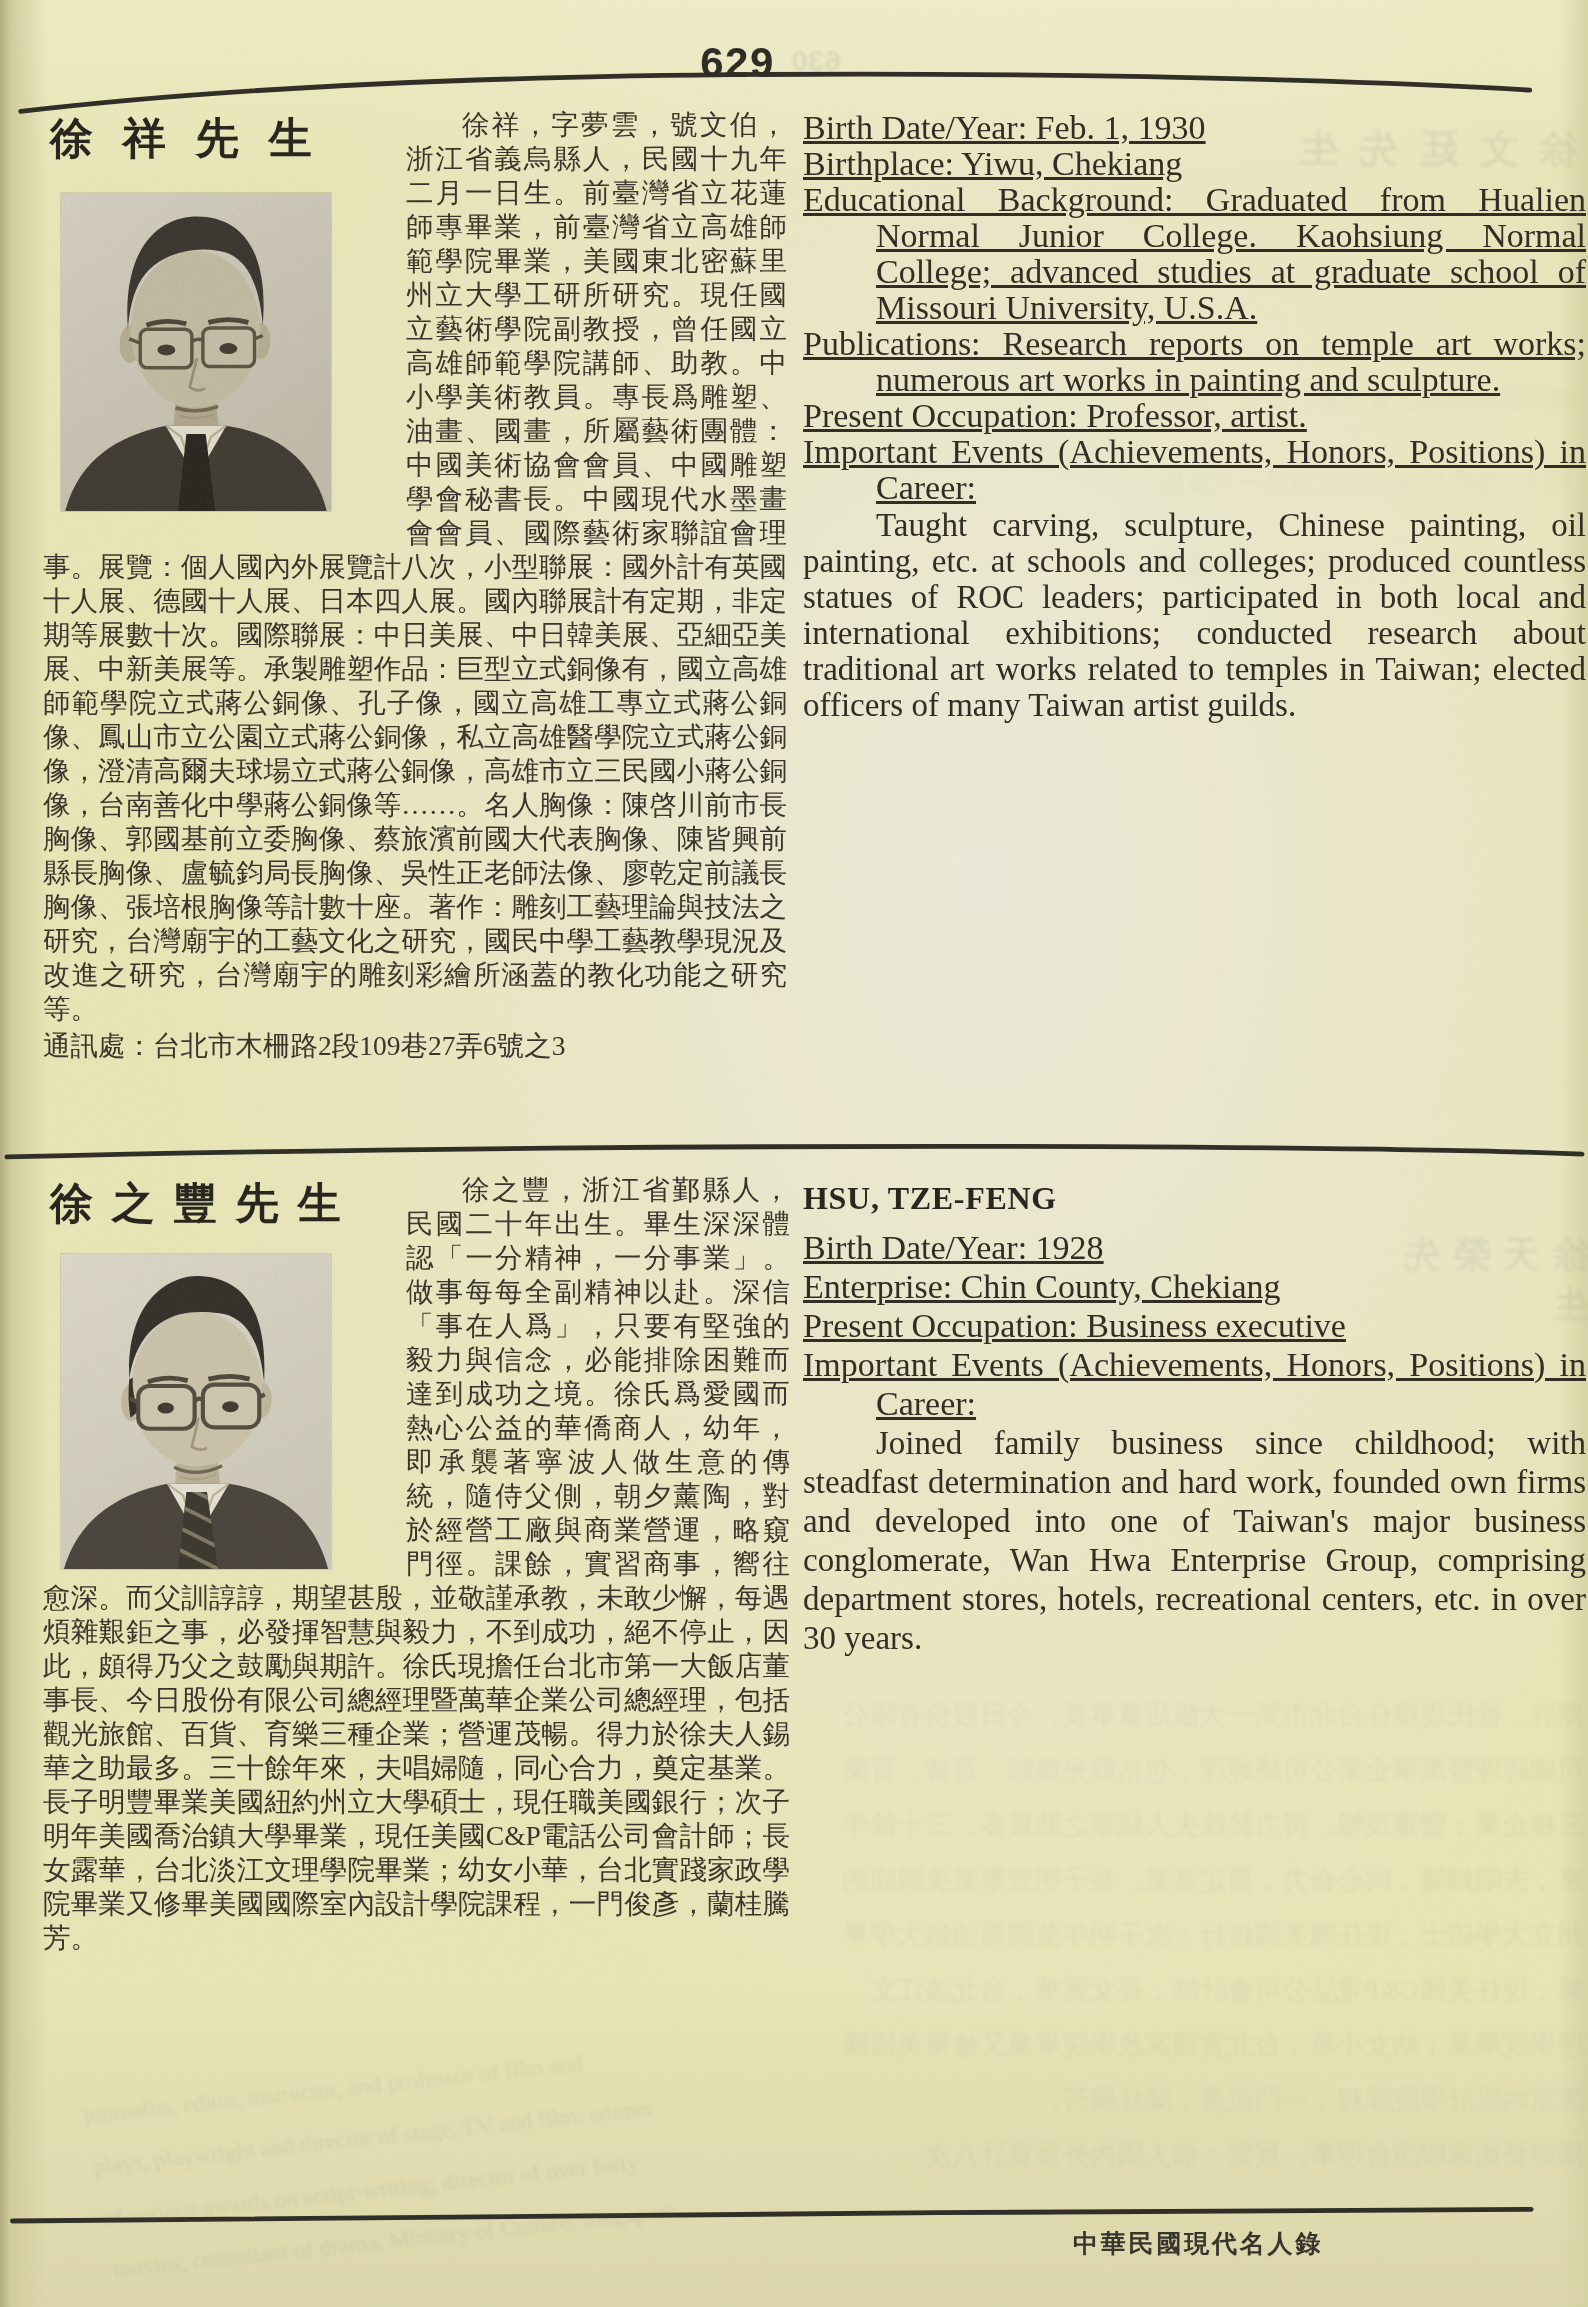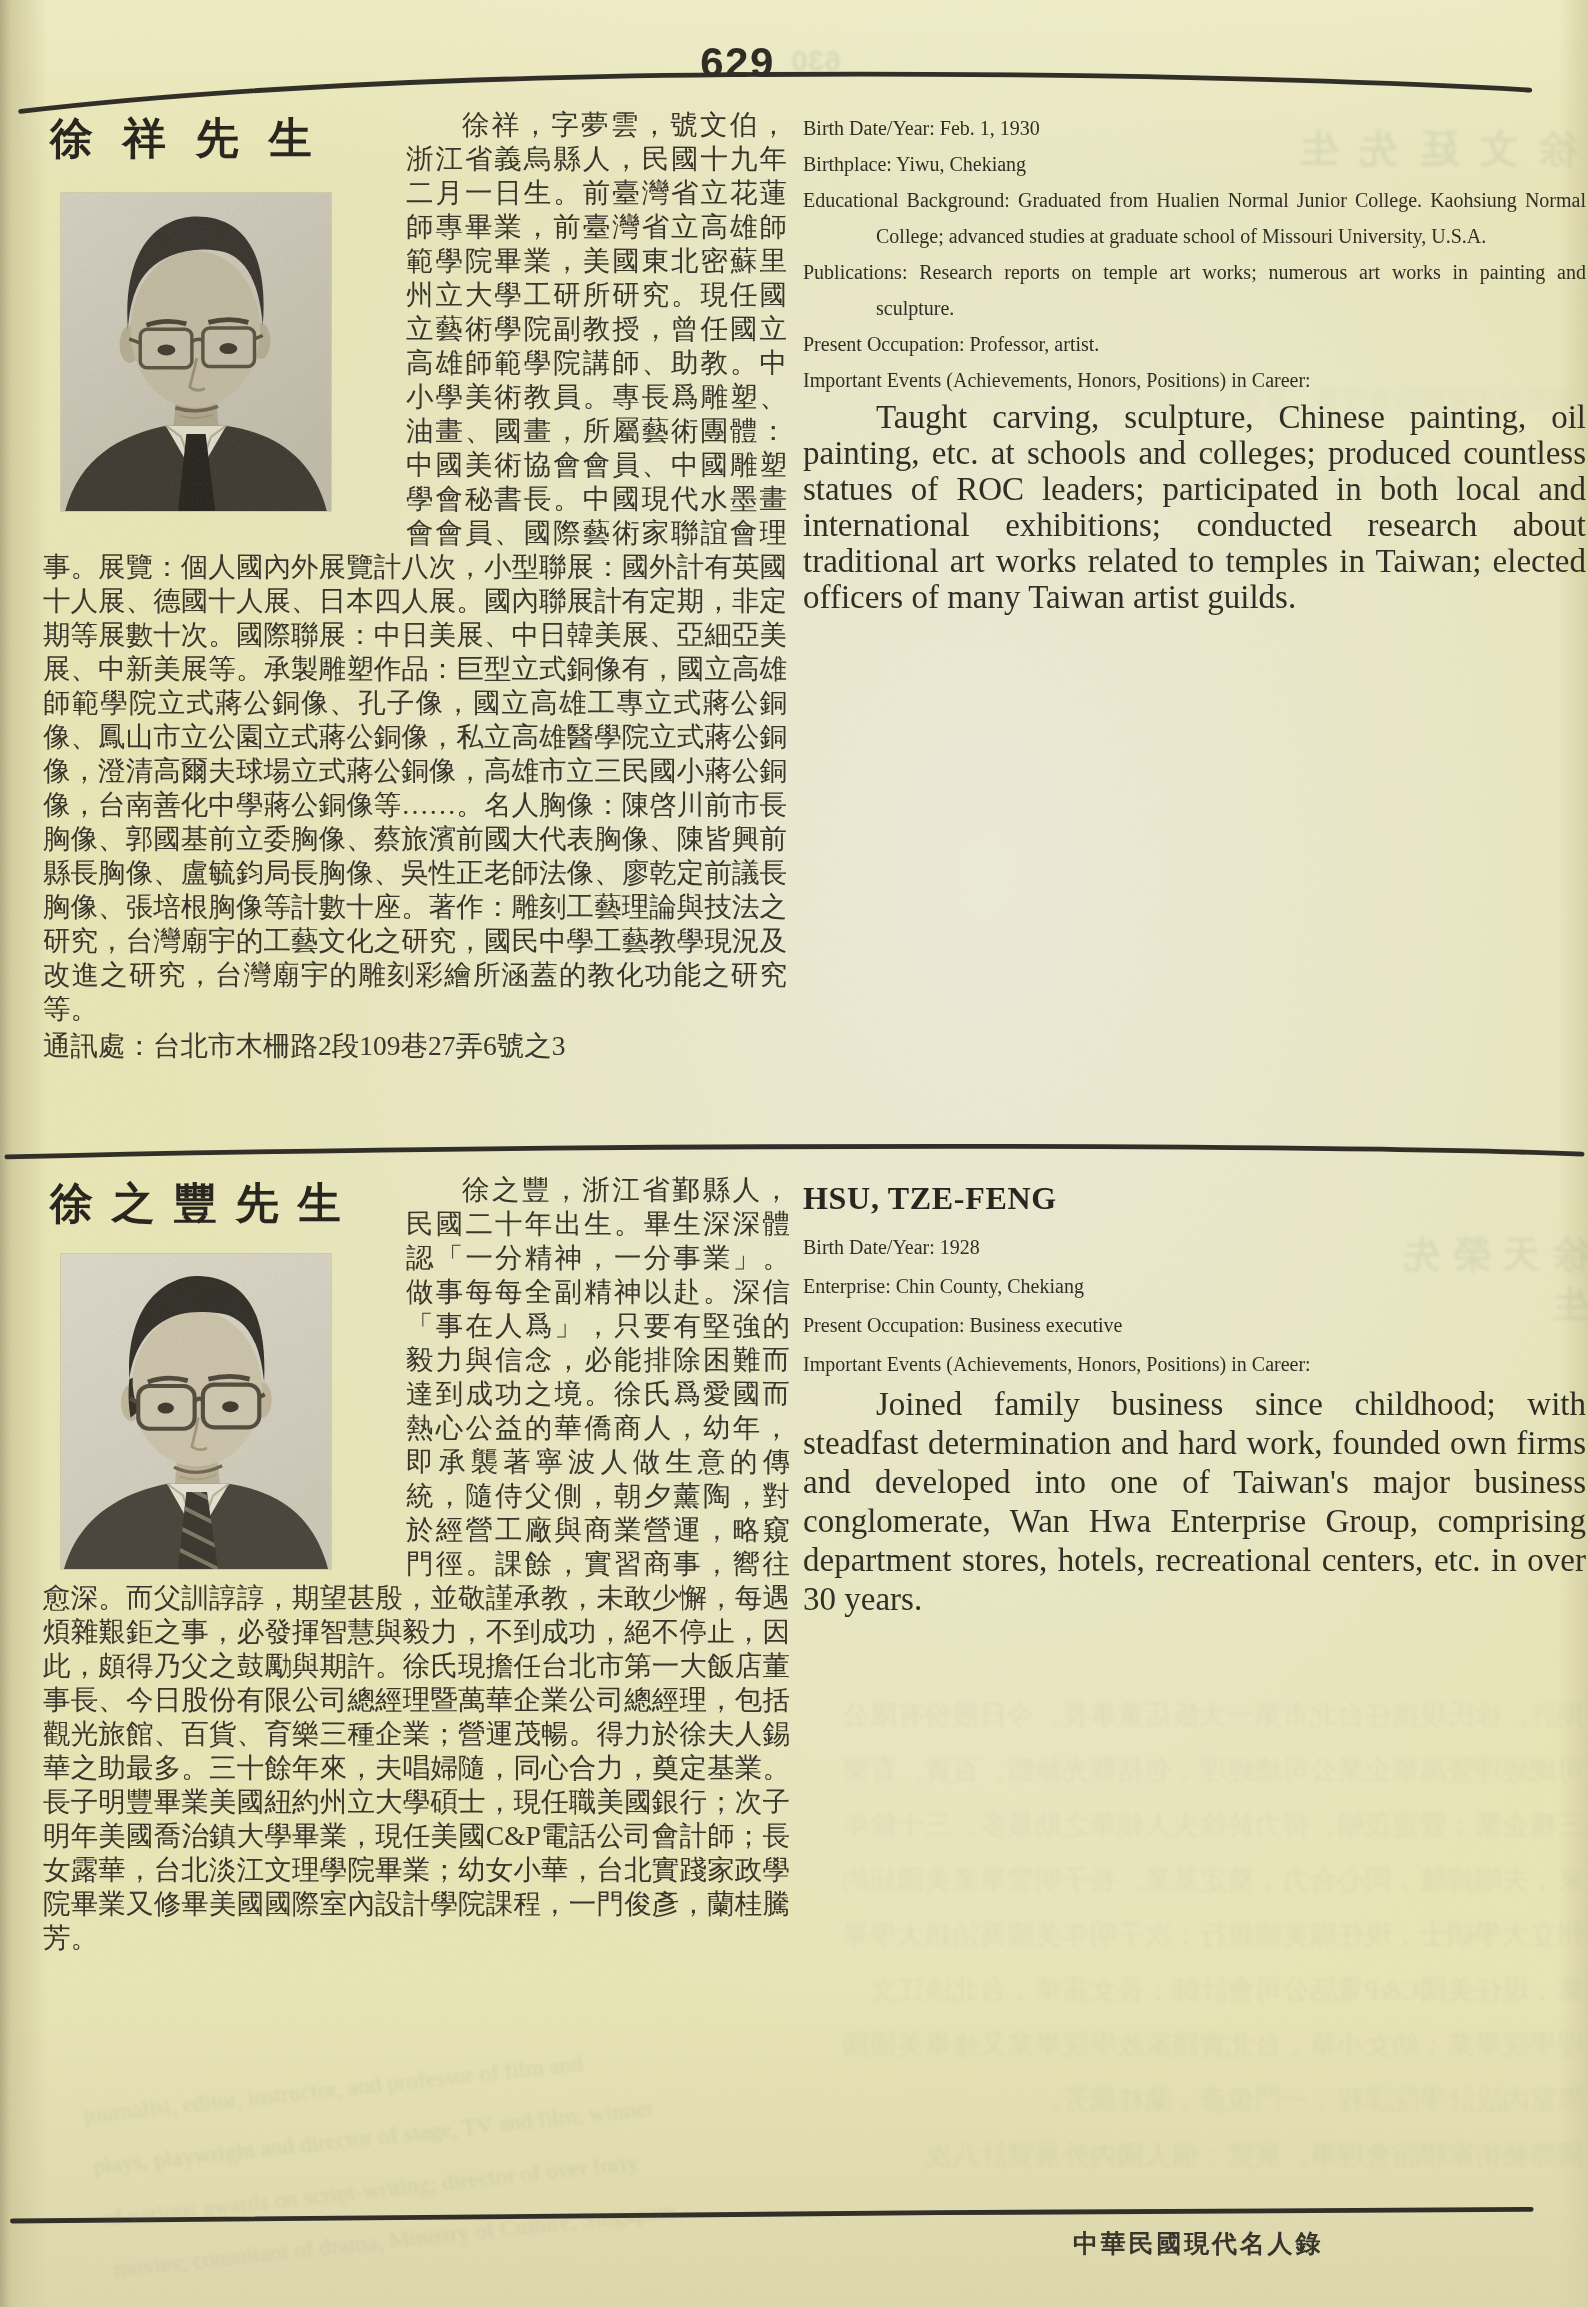--- a/index.html
+++ b/index.html
@@ -50,22 +50,22 @@
   .cn-bio{margin:0;text-indent:56px;}
   .cn-contact{margin:2.8px 0 0 0;}
 
   .en-col{position:absolute;width:783px;color:#2f2b23;}
   .e1-en{left:803px;top:110px;}
   .e2-en{left:803px;top:1179px;}
   .en-name{
     margin:0 0 9.6px 0;font-size:32px;line-height:39px;font-weight:bold;
     letter-spacing:0.7px;color:#26231d;
   }
-  .field{margin:0;font-size:20px;line-height:36px;text-align:justify;
-    padding-left:73px;text-indent:-73px;}
+  .field{margin:0;font-size:34px;line-height:36px;text-align:justify;
+    padding-left:73px;text-indent:-73px;text-decoration:underline;}
   .e2-en .field{line-height:39px;}
   .career{margin:1px 0 0 0;font-size:33px;line-height:36px;text-align:justify;
     text-indent:73px;}
   .e2-en .career{line-height:39px;}
 
   .footer-title{
     position:absolute;left:1073px;top:2227px;
     font-size:25px;letter-spacing:2.8px;color:#35322a;font-weight:bold;
   }
 

